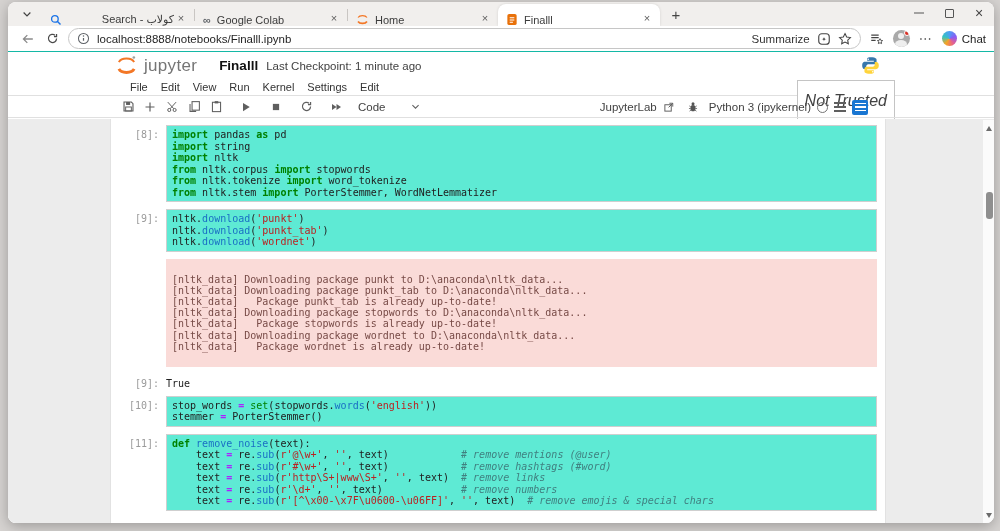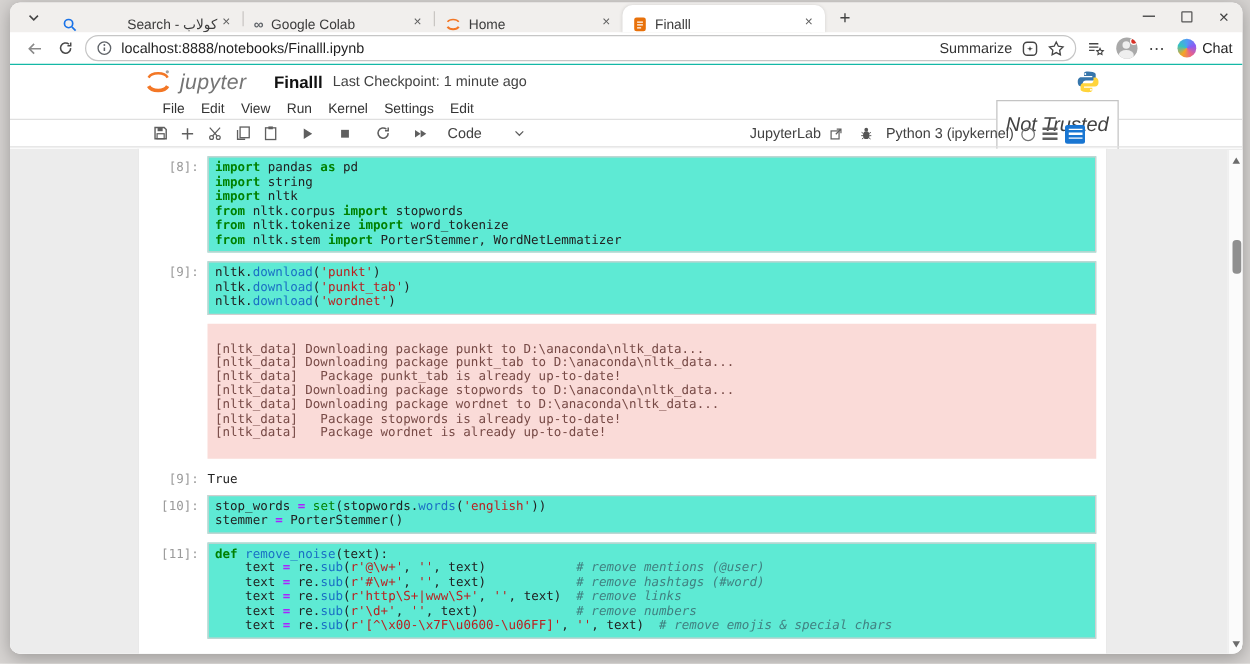--- a/index.html
+++ b/index.html
@@ -35,21 +35,21 @@
   .avatar{width:17px;height:17px;border-radius:50%;background:#a9a9a9;position:relative;overflow:hidden;}
   .avatar::before{content:"";position:absolute;left:5.5px;top:3px;width:6px;height:6px;border-radius:50%;background:#eee;}
   .avatar::after{content:"";position:absolute;left:2.5px;top:10px;width:12px;height:8px;border-radius:50%;background:#eee;}
   .avatar .dot{position:absolute;right:0;top:0;width:6px;height:6px;border-radius:50%;background:#d93025;border:1px solid #fff;}
   .ellipsis{font-size:13px;color:#444;letter-spacing:1px;}
   .chatbtn{display:flex;align-items:center;gap:5px;font-size:11.5px;color:#1f1f1f;}
   .copilot-ball{width:15px;height:15px;border-radius:50%;background:conic-gradient(#4e9df5,#8a5cf5,#e8618c,#f5a623,#35c3c1,#4e9df5);}
   
   .page{position:absolute;left:0;top:50px;width:100%;height:471px;background:#fff;}
   .jp-header{position:absolute;left:0;top:0;width:100%;height:27px;display:flex;align-items:center;padding-left:108px;}
-  .brandtext{font-size:17px;color:#757575;margin-left:7px;letter-spacing:.3px;font-style:italic;}
+  .brandtext{font-size:17px;color:#757575;margin-left:7px;letter-spacing:.3px;}
   .nb-title{font-size:13.5px;font-weight:bold;color:#111;margin-left:22px;}
   .checkpoint{font-size:11.5px;color:#424242;margin-left:8px;}
   .kernel-logo{position:absolute;right:114px;top:4px;}
   .jp-menubar{position:absolute;left:0;top:27px;width:100%;height:17px;border-bottom:1px solid #e0e0e0;
               display:flex;align-items:center;padding-left:122px;font-size:11px;color:#333;}
   .menu-item{margin-right:13px;}
   .not-trusted{position:absolute;right:99px;top:1px;border:1px solid #c4c4c4;padding:11px 7px;font-size:16px;color:#424242;background:#fff;font-style:italic;}
   .jp-toolbar{position:absolute;left:0;top:44px;width:100%;height:22px;border-bottom:1px solid #e0e0e0;
               display:flex;align-items:center;padding-left:110px;font-size:11.5px;color:#424242;}
   .tbtn{width:20px;height:18px;display:flex;align-items:center;justify-content:center;margin-right:2px;}
@@ -344,22 +344,22 @@
               <div class="cl"><span class="tk-pl">nltk.</span><span class="tk-fn">download</span><span class="tk-pl">(</span><span class="tk-str">'wordnet'</span><span class="tk-pl">)</span></div>
             </div>
           </div>
           <div class="cellrow">
             <div class="prompt"></div>
             <div class="stderr">
               <div class="cl">[nltk_data] Downloading package punkt to D:\anaconda\nltk_data...</div>
               <div class="cl">[nltk_data] Downloading package punkt_tab to D:\anaconda\nltk_data...</div>
               <div class="cl">[nltk_data]   Package punkt_tab is already up-to-date!</div>
               <div class="cl">[nltk_data] Downloading package stopwords to D:\anaconda\nltk_data...</div>
+              <div class="cl">[nltk_data]   Package stopwords is already up-to-date!</div>
               <div class="cl">[nltk_data] Downloading package wordnet to D:\anaconda\nltk_data...</div>
-              <div class="cl">[nltk_data]   Package stopwords is already up-to-date!</div>
               <div class="cl">[nltk_data]   Package wordnet is already up-to-date!</div>
             </div>
           </div>
           <div class="cellrow">
             <div class="prompt">[9]:</div>
             <div class="outtxt">True</div>
           </div>
           <div class="cellrow">
             <div class="prompt">[10]:</div>
             <div class="editor">

